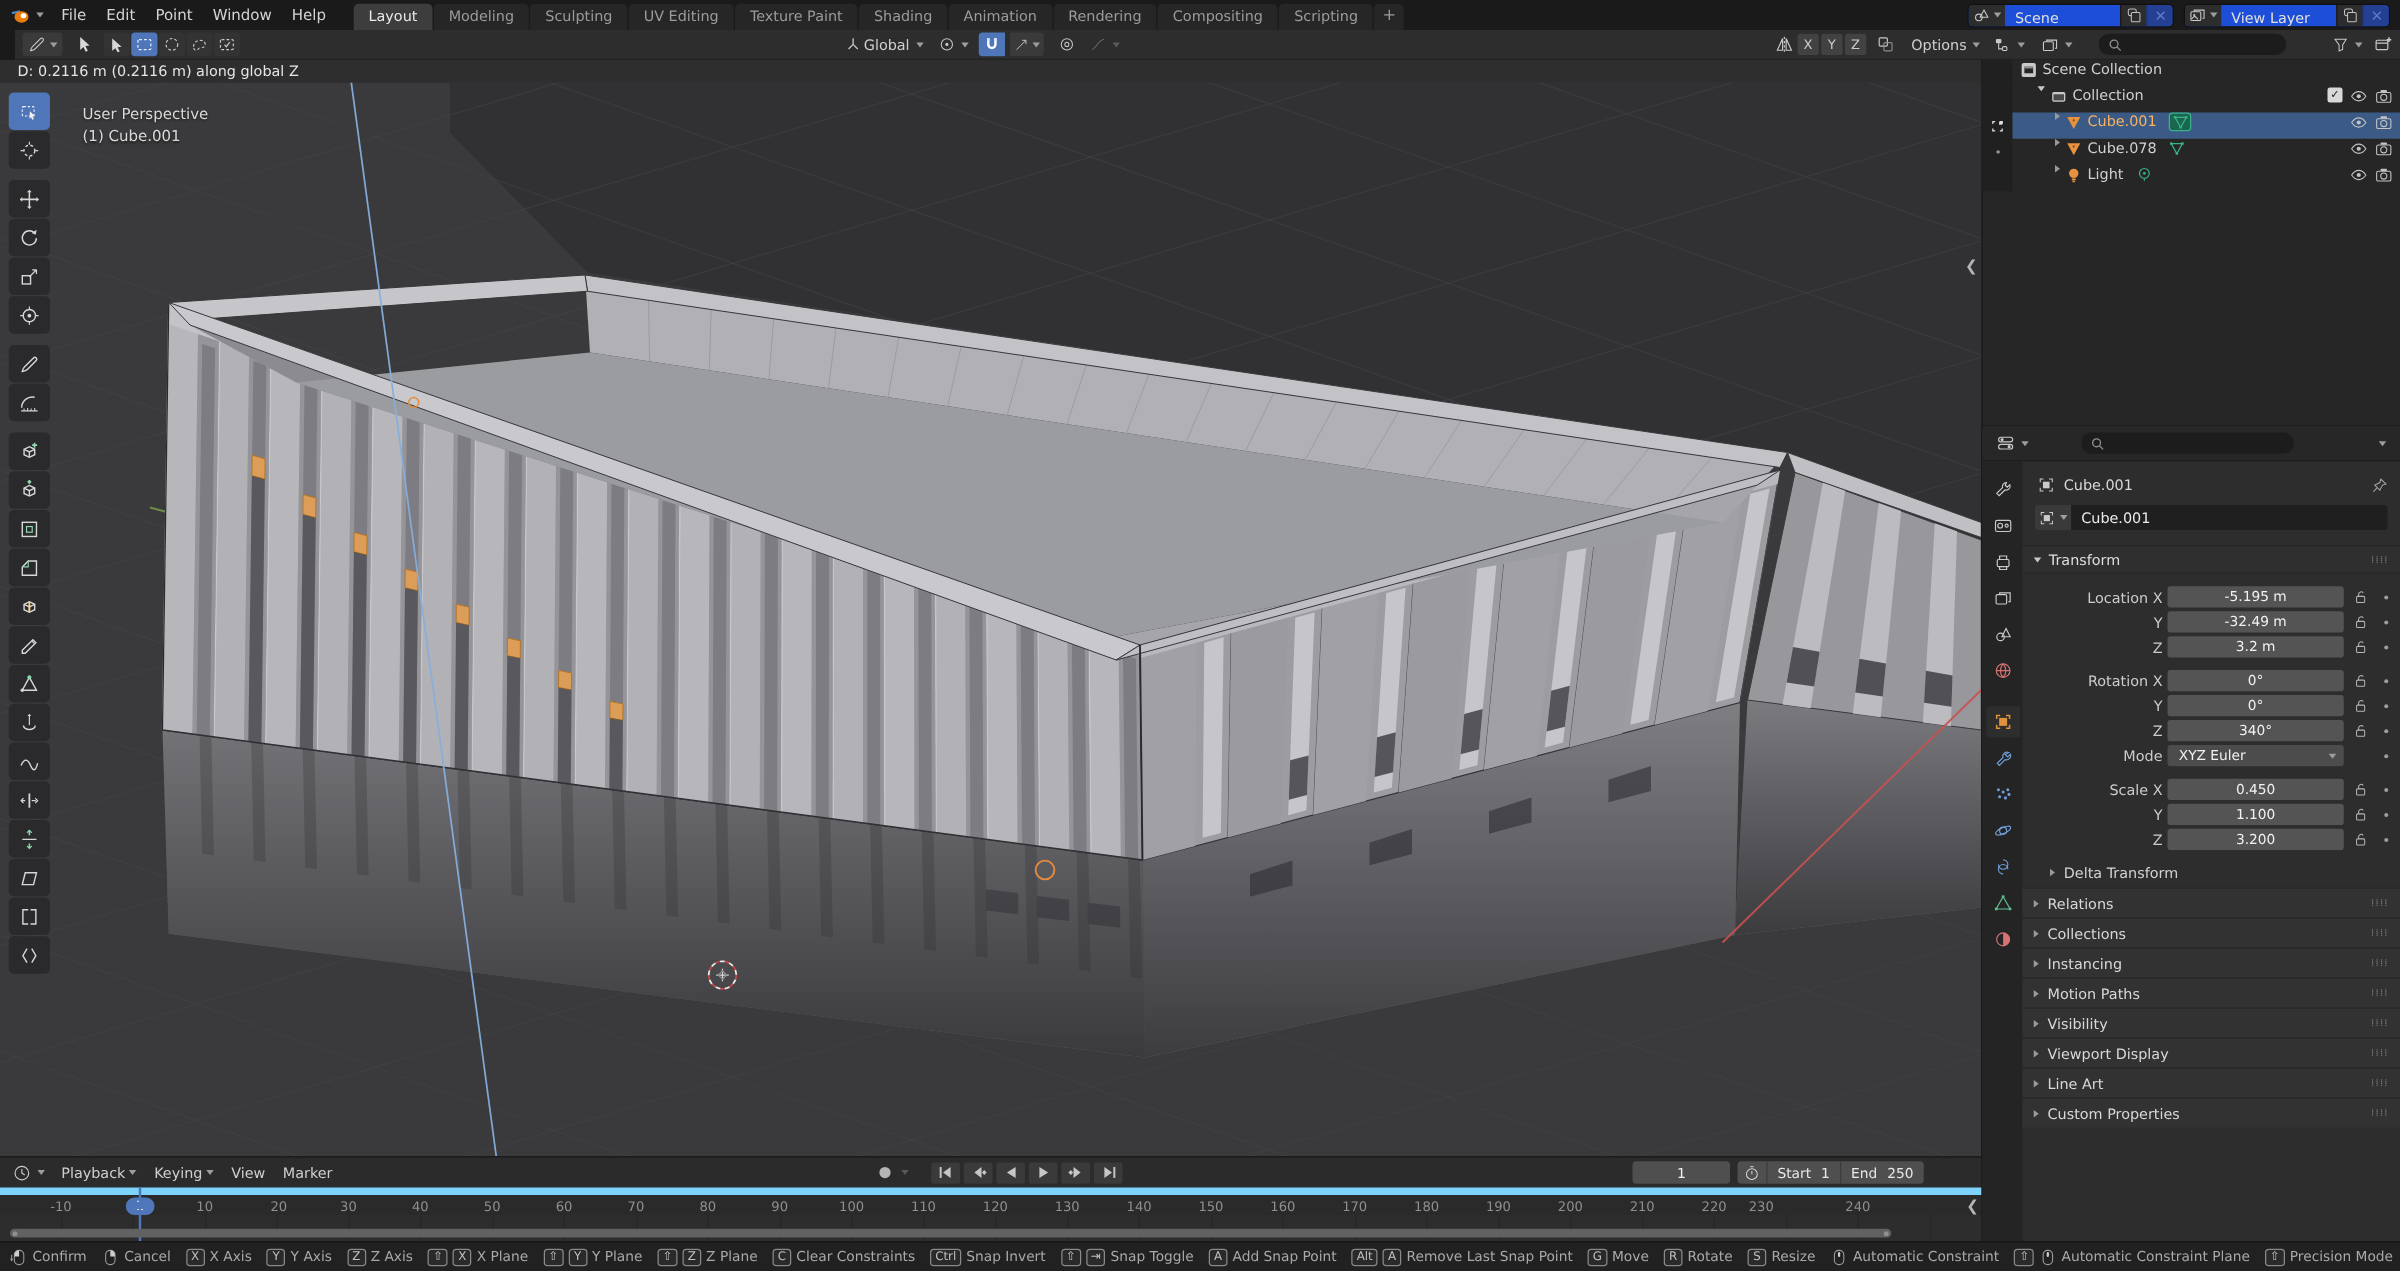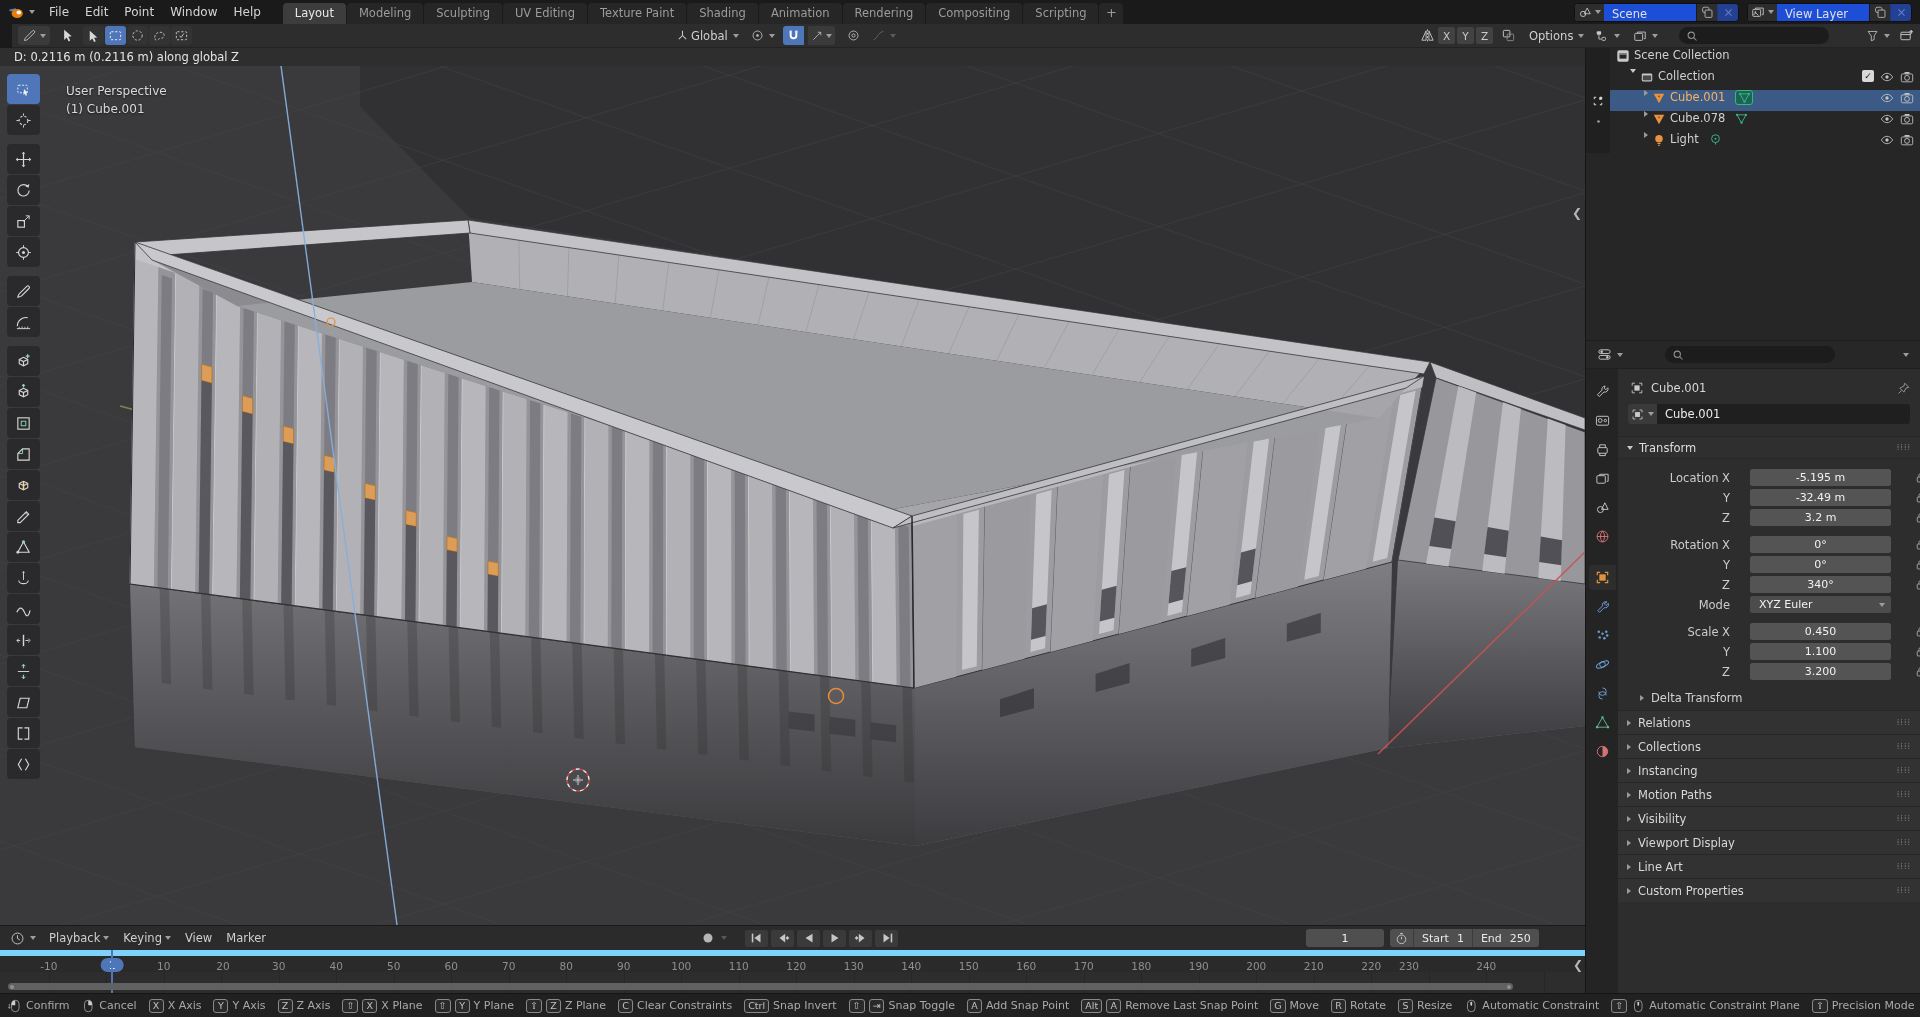--- a/index.html
+++ b/index.html
@@ -64,21 +64,21 @@
 .ptab{width:27px;height:25px;border-radius:4px 0 0 4px;display:flex;align-items:center;justify-content:center}
 .ptab.active{background:#2d2d2d}
 .ptab-gap{height:8px}
 #prop-content{position:absolute;left:32px;top:28px;right:0;bottom:0}
 .breadcrumb{display:flex;align-items:center;gap:7px;padding:12px 10px 2px 12px;color:#d8d8d8;font-size:11.5px}
 .name-row{display:flex;align-items:center;padding:7px 10px 8px 10px}
 .name-chip{height:20px;background:#3a3a3a;border-radius:3px 0 0 3px;display:flex;align-items:center;padding:0 3px;gap:1px}
 .name-field{flex:1;height:20px;background:#1f1f1f;border-radius:0 3px 3px 0;display:flex;align-items:center;padding:0 8px;color:#ebebeb;font-size:11.5px}
 .panel-header{height:23px;display:flex;align-items:center;gap:6px;background:#2f2f2f;border-top:1px solid #262626;border-bottom:1px solid #282828;color:#dedede;font-size:11.5px;padding:0 9px;margin-top:8px}
 .t-rows{padding:9px 0 4px 0}
-.t-row{display:grid;grid-template-columns:112px 141px 19px 14px;gap:20px;align-items:center;height:19px;margin-bottom:1px}
+.t-row{display:grid;grid-template-columns:112px 141px 19px 14px;gap:4px;align-items:center;height:19px;margin-bottom:1px}
 .t-label{text-align:right;color:#cccccc;font-size:11.5px}
 .t-field{height:17px;background:#545454;border-radius:2.5px;display:flex;align-items:center;justify-content:center;color:#f1f1f1;font-size:11px}
 .t-field.drop{justify-content:flex-start;padding:0 6px 0 9px;background:#4c4c4c}
 .t-field.drop .chev{margin-left:auto}
 .t-lock,.t-dot{display:flex;justify-content:center;align-items:center;color:#b8b8b8}
 .group-gap{height:7px}
 .sub-panel{height:24px;display:flex;align-items:center;gap:7px;padding-left:22px;color:#d2d2d2;font-size:11.5px}
 .cpanel{height:24px;display:flex;align-items:center;gap:7px;padding:0 9px;background:#323232;border-top:1px solid #272727;color:#d8d8d8;font-size:11.5px}
 .grip{margin-left:auto;color:#7a7a7a;font-size:8px;letter-spacing:1px}
 

